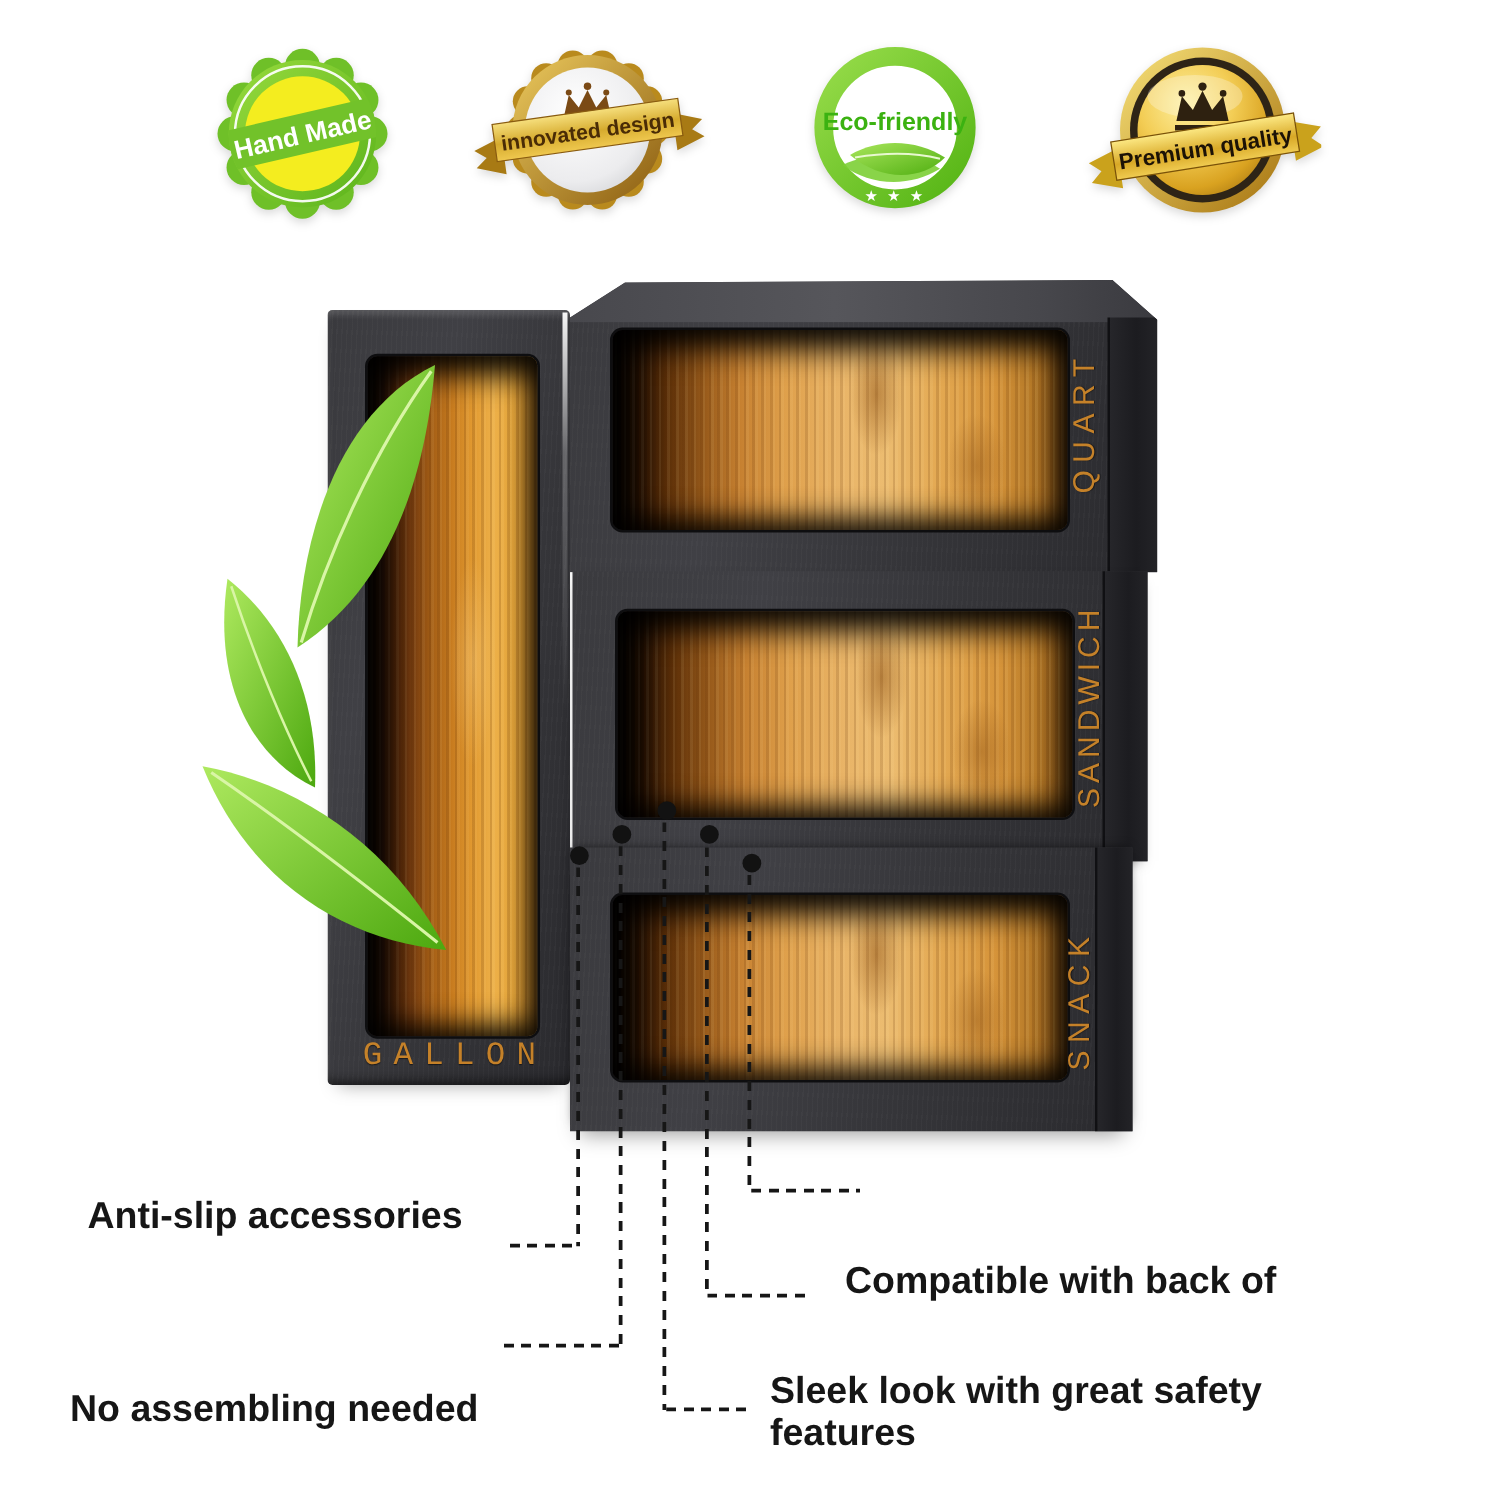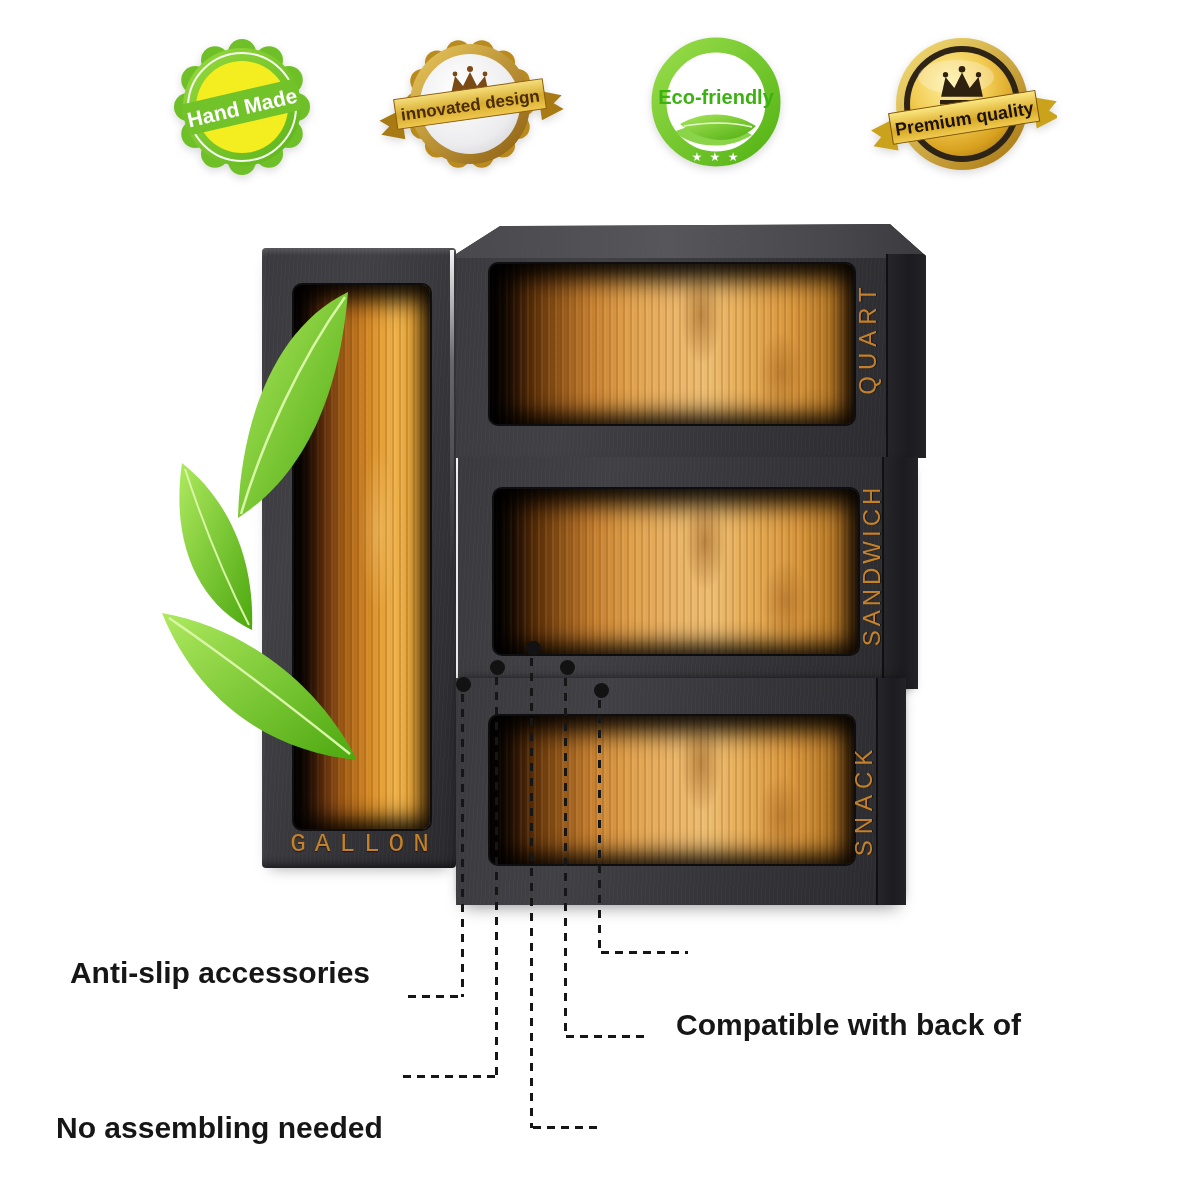--- a/index.html
+++ b/index.html
@@ -294,14 +294,18 @@
 
   <div id="co-anti" class="callout right">
     <div>Anti-slip accessories</div>
   </div>
   <div id="co-noassy" class="callout">
     <div>No assembling needed</div>
   </div>
   <div id="co-compat" class="callout">
     <div>Compatible with back of</div>
   </div>
+  <div id="co-sleek" class="callout">
+    <div>Sleek look with great safety</div>
+    <div>features</div>
+  </div>
 
 </div>
 
 </body></html>

